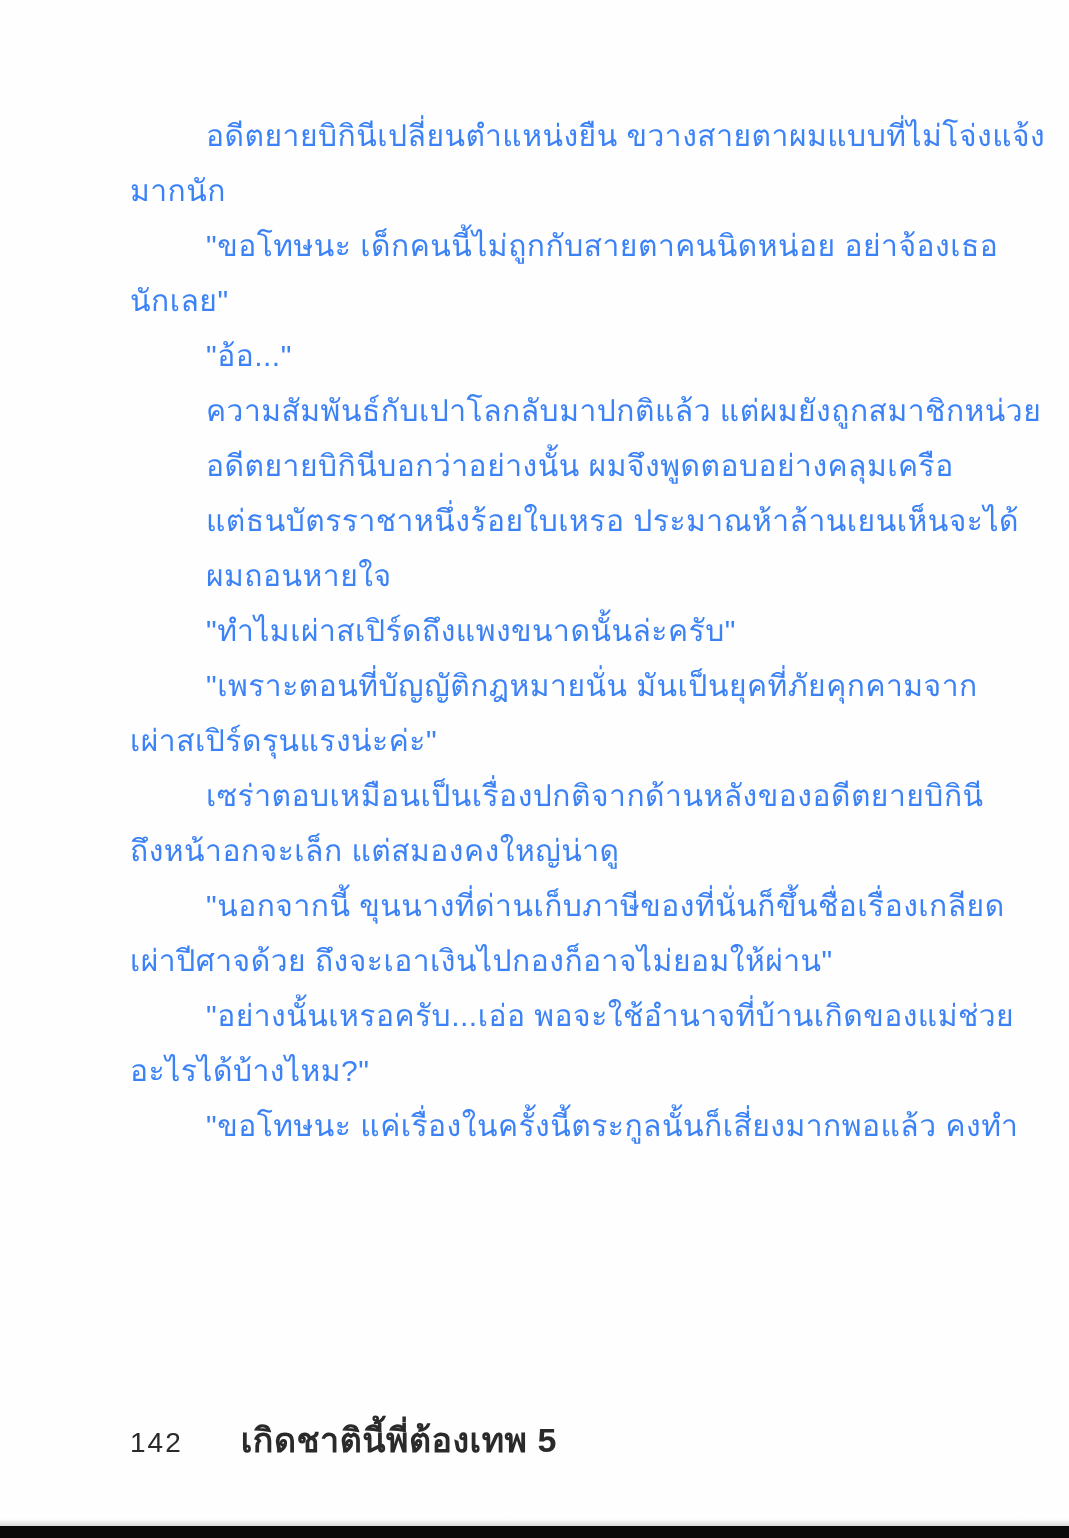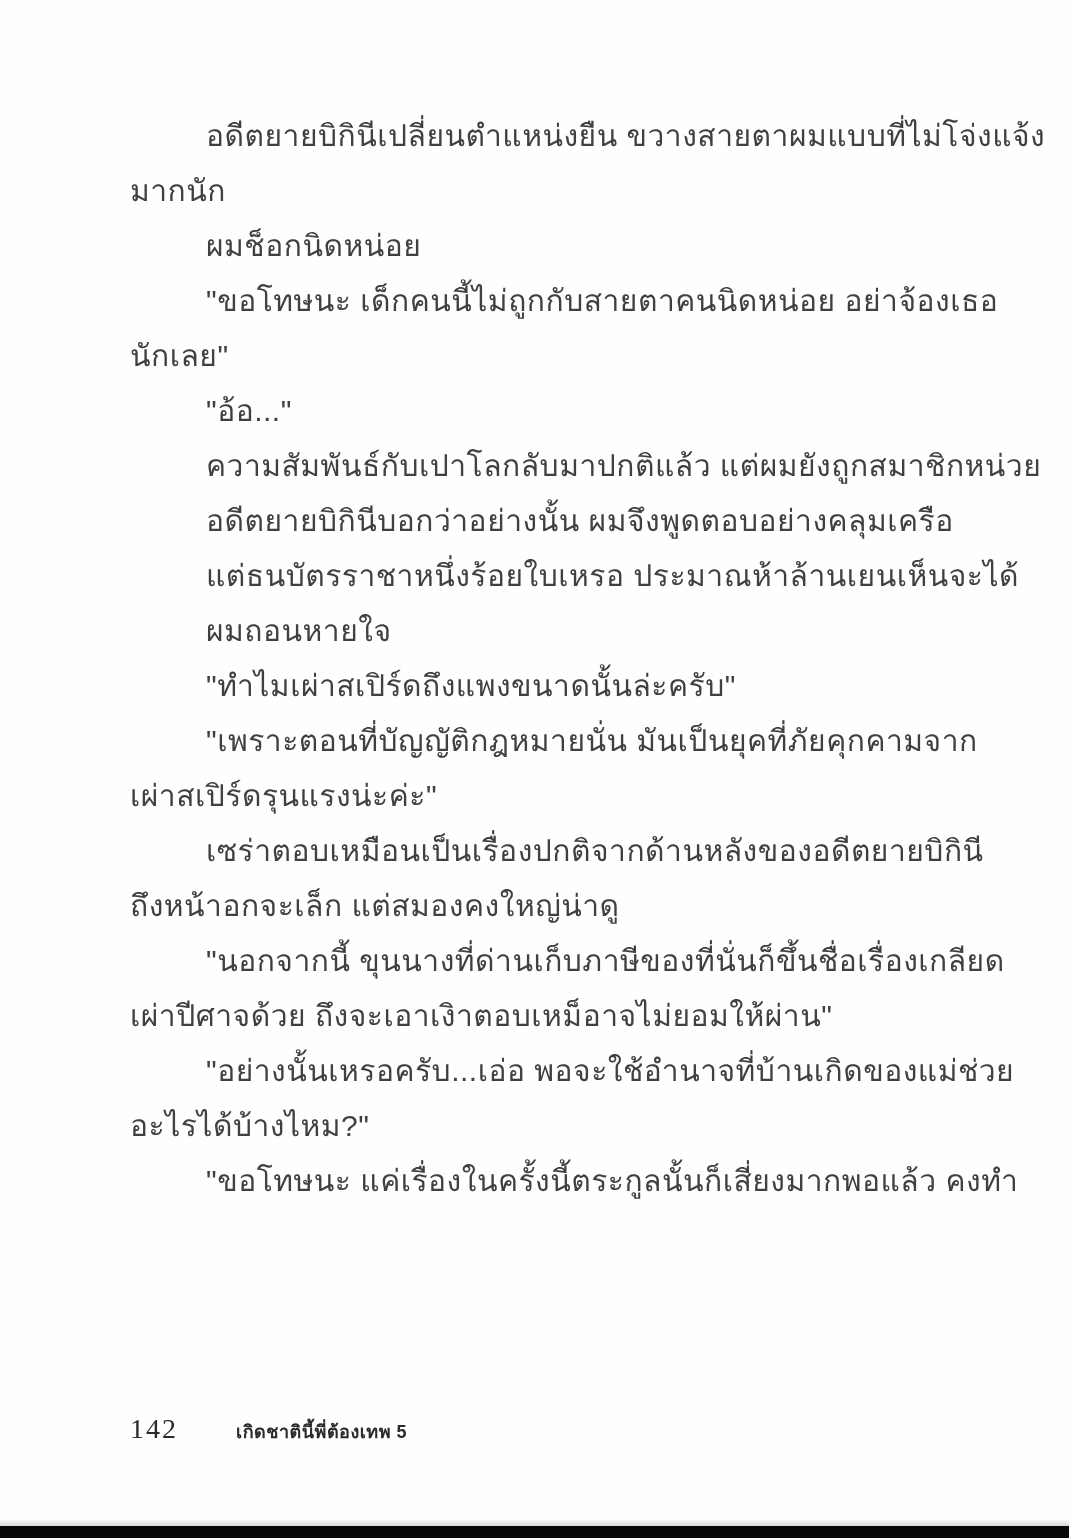--- a/index.html
+++ b/index.html
@@ -13,48 +13,48 @@
     height: 1538px;
     background: #fefefe;
     overflow: hidden;
     font-family: "Liberation Sans", "DejaVu Sans", sans-serif;
   }
   .page-text {
     position: absolute;
     top: 108px;
     left: 130px;
     width: 808px;
-    color: #404040;
+    color: #3b82f6;
     font-size: 30px;
   }
   .line {
     height: 55px;
     line-height: 55px;
     white-space: nowrap;
     letter-spacing: 0.5px;
   }
   .line.indent {
     padding-left: 76px;
   }
   .footer {
     position: absolute;
     left: 130px;
     top: 1413px;
     display: flex;
     align-items: baseline;
     color: #2a2a2a;
   }
   .footer .page-number {
-    font-family: Liberation Serif, serif;
+    font-family: Liberation Sans, sans-serif;
     font-size: 28px;
     letter-spacing: 2px;
   }
   .footer .book-title {
     margin-left: 58px;
-    font-size: 18px;
+    font-size: 34px;
     font-weight: bold;
     letter-spacing: 0.5px;
   }
   .bottom-shade {
     position: absolute;
     left: 0;
     bottom: 12px;
     width: 100%;
     height: 7px;
     background: linear-gradient(#fefefe, #d9d9d9);
@@ -69,35 +69,34 @@
   }
 </style>
 </head>
 <body>
 
 <div class="page">
 
   <div class="page-text" id="text-block">
       <div class="line indent">อดีตยายบิกินีเปลี่ยนตำแหน่งยืน ขวางสายตาผมแบบที่ไม่โจ่งแจ้ง</div>
       <div class="line">มากนัก</div>
-      <div class="line indent">ผมช็อกนิดหน่อย</div>
       <div class="line indent">"ขอโทษนะ เด็กคนนี้ไม่ถูกกับสายตาคนนิดหน่อย อย่าจ้องเธอ</div>
       <div class="line">นักเลย"</div>
       <div class="line indent">"อ้อ..."</div>
       <div class="line indent">ความสัมพันธ์กับเปาโลกลับมาปกติแล้ว แต่ผมยังถูกสมาชิกหน่วย</div>
       <div class="line indent">อดีตยายบิกินีบอกว่าอย่างนั้น ผมจึงพูดตอบอย่างคลุมเครือ</div>
       <div class="line indent">แต่ธนบัตรราชาหนึ่งร้อยใบเหรอ ประมาณห้าล้านเยนเห็นจะได้</div>
       <div class="line indent">ผมถอนหายใจ</div>
       <div class="line indent">"ทำไมเผ่าสเปิร์ดถึงแพงขนาดนั้นล่ะครับ"</div>
       <div class="line indent">"เพราะตอนที่บัญญัติกฎหมายนั่น มันเป็นยุคที่ภัยคุกคามจาก</div>
       <div class="line">เผ่าสเปิร์ดรุนแรงน่ะค่ะ"</div>
       <div class="line indent">เซร่าตอบเหมือนเป็นเรื่องปกติจากด้านหลังของอดีตยายบิกินี</div>
       <div class="line">ถึงหน้าอกจะเล็ก แต่สมองคงใหญ่น่าดู</div>
       <div class="line indent">"นอกจากนี้ ขุนนางที่ด่านเก็บภาษีของที่นั่นก็ขึ้นชื่อเรื่องเกลียด</div>
-      <div class="line">เผ่าปีศาจด้วย ถึงจะเอาเงิาตอบเหม็อาจไม่ยอมให้ผ่าน"</div>
+      <div class="line">เผ่าปีศาจด้วย ถึงจะเอาเงินไปกองก็อาจไม่ยอมให้ผ่าน"</div>
       <div class="line indent">"อย่างนั้นเหรอครับ...เอ่อ พอจะใช้อำนาจที่บ้านเกิดของแม่ช่วย</div>
       <div class="line">อะไรได้บ้างไหม?"</div>
       <div class="line indent">"ขอโทษนะ แค่เรื่องในครั้งนี้ตระกูลนั้นก็เสี่ยงมากพอแล้ว คงทำ</div>
     </div>
 
   <div class="footer">
     <span class="page-number">142</span>
     <span class="book-title">เกิดชาตินี้พี่ต้องเทพ 5</span>
   </div>
 

